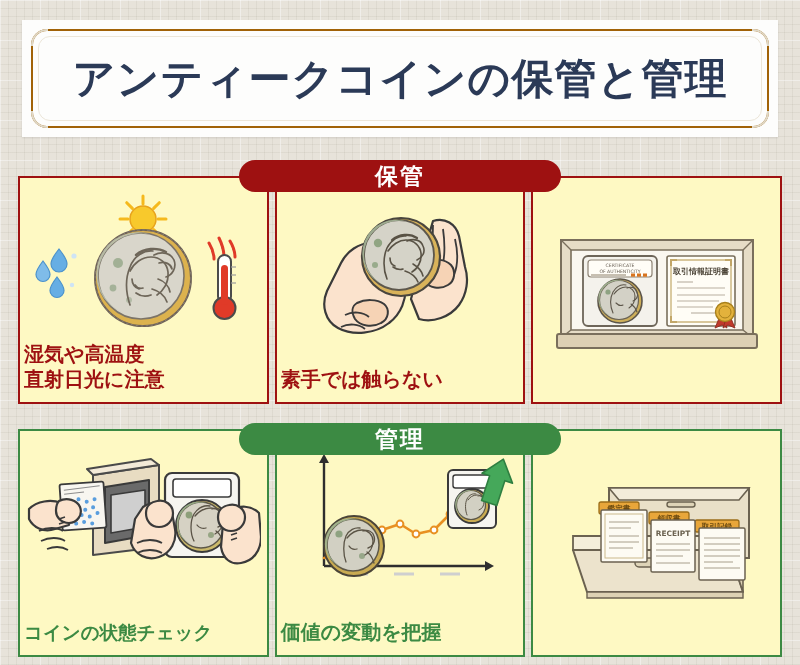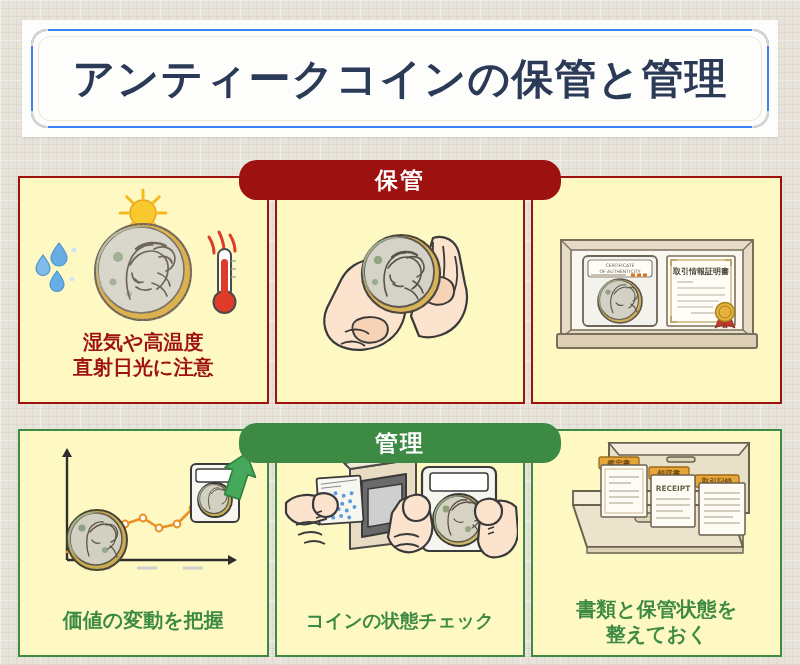--- a/index.html
+++ b/index.html
@@ -24,21 +24,21 @@
   .title-wrap {
     position: absolute;
     left: 22px; top: 20px;
     width: 756px; height: 117px;
     background: #fdfdfc;
     box-shadow: 0 1px 2px rgba(0,0,0,0.10);
     padding: 9px;
   }
   .title-frame {
     width: 100%; height: 100%;
-    border: 2px solid #3b82f6;
+    border: 2px solid #a16207;
     border-radius: 16px;
     display: flex; align-items: center; justify-content: center;
     position: relative;
   }
   .title-frame::before {
     content: "";
     position: absolute;
     left: 5px; right: 5px; top: 5px; bottom: 5px;
     border: 1px solid #ece6d9;
     border-radius: 12px;
@@ -65,21 +65,21 @@
     line-height: 1;
     z-index: 2;
     white-space: nowrap;
   }
 
   
   .banner {
     position: absolute;
     left: 50%;
     transform: translateX(-50%);
-    width: 322px; height: 40px;
+    width: 322px; height: 32px;
     border-radius: 18px;
     display: flex; align-items: center; justify-content: center;
     z-index: 12;
   }
   .banner-text {
     color: #ffffff;
     font-size: 23px;
     font-weight: bold;
     line-height: 1;
     letter-spacing: 2px;
@@ -113,26 +113,26 @@
   .art {
     width: 100%;
     flex: 1 1 auto;
     display: flex;
     align-items: center;
     justify-content: center;
     padding-top: 4px;
   }
   .caption {
     width: 100%;
-    text-align: center;
+    text-align: left;
     font-size: 20px;
     font-weight: bold;
     line-height: 1.24;
     color: #9e1111;
-    padding: 0 4px 22px;
+    padding: 0 4px 10px;
     white-space: pre-line;
   }
   .row2 .caption { color: #3c8a43; }
   .caption.small { font-size: 18.5px; }
 
   svg { display: block; }
 </style>
 </head>
 <body>
 
@@ -253,20 +253,21 @@
               <path d="M110 72 C113 74 117 75 120 74"></path>
               <path d="M124 46 C131 43 138 45 140 51 C143 57 139 63 134 65"></path>
               <path d="M130 69 C135 72 139 76 140 81"></path>
               <path d="M122 76 C128 78 133 82 135 87"></path>
             </g>
             <path d="M109 45 C116 39 127 38 134 43" fill="none" stroke="#595245" stroke-width="2.2" stroke-linecap="round"></path>
           </g>
         </g>
       </svg>
     </div>
+    <div class="caption">素手では触らない</div>
   </div>
 
   <div class="card">
     <div class="art">
       <svg width="228" height="132" viewBox="0 0 228 132">
         <g>
 
           <path d="M18 14 L210 14 L210 112 L18 112 Z" fill="#e6dcc6" stroke="#7a6f5c" stroke-width="2"></path>
           <path d="M28 24 L200 24 L200 104 L28 104 Z" fill="#faf7f0" stroke="#7a6f5c" stroke-width="1.6"></path>
           <path d="M18 112 L28 104 M210 112 L200 104 M18 14 L28 24 M210 14 L200 24" stroke="#7a6f5c" stroke-width="1.4" fill="none"></path>
@@ -320,85 +321,20 @@
       </svg>
     </div>
   </div>
 </div>
 
 <div class="banner manage">
   <span class="banner-text">管理</span>
 </div>
 
 <div class="row row2">
-
-  <div class="card">
-    <div class="art">
-      <svg width="236" height="140" viewBox="0 0 236 140">
-
-        <g>
-          <line x1="42" y1="18" x2="42" y2="124" stroke="#2e2e2e" stroke-width="2.4"></line>
-          <path d="M42 12 l-5 9 l10 0 Z" fill="#2e2e2e"></path>
-          <line x1="42" y1="124" x2="206" y2="124" stroke="#2e2e2e" stroke-width="2.4"></line>
-          <path d="M212 124 l-9 -5 l0 10 Z" fill="#2e2e2e"></path>
-
-          <polyline points="42,116 62,110 82,98 100,88 118,82 134,92 152,88 168,72 182,76 196,58 206,44" fill="none" stroke="#e89022" stroke-width="2.6" stroke-linejoin="round" stroke-linecap="round"></polyline>
-          <g fill="#ffffff" stroke="#e89022" stroke-width="2">
-            <circle cx="82" cy="98" r="3.4"></circle>
-            <circle cx="100" cy="88" r="3.4"></circle>
-            <circle cx="118" cy="82" r="3.4"></circle>
-            <circle cx="134" cy="92" r="3.4"></circle>
-            <circle cx="152" cy="88" r="3.4"></circle>
-            <circle cx="168" cy="72" r="3.4"></circle>
-            <circle cx="182" cy="76" r="3.4"></circle>
-          </g>
-          <rect x="193" y="41" width="7" height="7" fill="#e89022"></rect>
-
-          <g stroke="#cfcfcf" stroke-width="3">
-            <line x1="66" y1="132" x2="86" y2="132"></line>
-            <line x1="112" y1="132" x2="132" y2="132"></line>
-            <line x1="158" y1="132" x2="178" y2="132"></line>
-          </g>
-        </g>
-
-        <g>
-          <circle cx="72" cy="104" r="30" fill="#c9ab52" stroke="#4a4438" stroke-width="2"></circle>
-          <circle cx="71" cy="103" r="26" fill="#d2d0c3" stroke="#5e5848" stroke-width="1.5"></circle>
-          <path d="M45 103 a26 26 0 0 1 32 -25 a24 24 0 0 0 -18 47 a26 26 0 0 1 -14 -22Z" fill="#a3b894" opacity="0.85"></path>
-          <circle cx="57" cy="92" r="3.6" fill="#7d9670" opacity="0.8"></circle>
-          <circle cx="80" cy="114" r="3" fill="#7d9670" opacity="0.7"></circle>
-          <g fill="none" stroke="#5b5446" stroke-width="1.3" stroke-linecap="round">
-            <path d="M64 120 C61 112 61 101 64 94 C67 88 73 85 78 86"></path>
-            <path d="M65 96 C69 91 74 88 80 88 C86 88 91 93 91 99 C91 106 87 111 83 113"></path>
-            <path d="M67 104 C69 107 72 108 75 107"></path>
-            <path d="M81 89 C86 87 91 90 92 94 C94 100 90 105 86 106"></path>
-            <path d="M85 110 C89 113 91 117 92 121"></path>
-          </g>
-        </g>
-
-        <g>
-          <rect x="166" y="28" width="48" height="58" rx="5" fill="#f6f5f0" stroke="#3a3a3a" stroke-width="2"></rect>
-          <rect x="171" y="33" width="38" height="13" rx="2.5" fill="#ffffff" stroke="#3a3a3a" stroke-width="1.4"></rect>
-          <circle cx="190" cy="64" r="17" fill="#c9ab52" stroke="#3a3a3a" stroke-width="1.8"></circle>
-          <circle cx="189" cy="63" r="14.5" fill="#d2d0c3" stroke="#5e5848" stroke-width="1.2"></circle>
-          <path d="M174.5 63 a14.5 14.5 0 0 1 18 -14 a13.5 13.5 0 0 0 -10 27 a14.5 14.5 0 0 1 -8 -13Z" fill="#a3b894" opacity="0.85"></path>
-          <g fill="none" stroke="#5b5446" stroke-width="1" stroke-linecap="round">
-            <path d="M185 73 C183 68 183 61 185 57 C187 53 191 51 194 52"></path>
-            <path d="M186 58 C188 55 191 53 195 53 C199 53 202 56 202 60 C202 64 200 67 197 68"></path>
-            <path d="M196 54 C199 53 202 55 203 58"></path>
-          </g>
-        </g>
-
-        <g>
-          <path d="M206 62 L206 36 L198 36 L214 16 L230 36 L222 36 L222 62 Z" fill="#45a85a" stroke="#2f7f41" stroke-width="1.6" stroke-linejoin="round" transform="rotate(18 214 40)"></path>
-        </g>
-      </svg>
-    </div>
-    <div class="caption">価値の変動を把握</div>
-  </div>
 
   <div class="card">
     <div class="art">
       <svg width="236" height="140" viewBox="0 0 236 140">
 
         <g>
           <path d="M68 32 L134 22 L134 104 L68 112 Z" fill="#e8dcc2" stroke="#4a4a4a" stroke-width="2" stroke-linejoin="round"></path>
           <path d="M68 32 L134 22 L126 16 L62 26 Z" fill="#f3ead8" stroke="#4a4a4a" stroke-width="2" stroke-linejoin="round"></path>
           <path d="M80 44 L124 37 L124 92 L80 100 Z" fill="#6a6a6a" stroke="#3a3a3a" stroke-width="2" stroke-linejoin="round"></path>
           <path d="M86 52 L120 47 L120 84 L86 90 Z" fill="#cfcfcf" stroke="#3a3a3a" stroke-width="1.6" stroke-linejoin="round"></path>
@@ -466,20 +402,85 @@
             <line x1="206" y1="97" x2="212" y2="95"></line>
           </g>
         </g>
       </svg>
     </div>
     <div class="caption small">コインの状態チェック</div>
   </div>
 
   <div class="card">
     <div class="art">
+      <svg width="236" height="140" viewBox="0 0 236 140">
+
+        <g>
+          <line x1="42" y1="18" x2="42" y2="124" stroke="#2e2e2e" stroke-width="2.4"></line>
+          <path d="M42 12 l-5 9 l10 0 Z" fill="#2e2e2e"></path>
+          <line x1="42" y1="124" x2="206" y2="124" stroke="#2e2e2e" stroke-width="2.4"></line>
+          <path d="M212 124 l-9 -5 l0 10 Z" fill="#2e2e2e"></path>
+
+          <polyline points="42,116 62,110 82,98 100,88 118,82 134,92 152,88 168,72 182,76 196,58 206,44" fill="none" stroke="#e89022" stroke-width="2.6" stroke-linejoin="round" stroke-linecap="round"></polyline>
+          <g fill="#ffffff" stroke="#e89022" stroke-width="2">
+            <circle cx="82" cy="98" r="3.4"></circle>
+            <circle cx="100" cy="88" r="3.4"></circle>
+            <circle cx="118" cy="82" r="3.4"></circle>
+            <circle cx="134" cy="92" r="3.4"></circle>
+            <circle cx="152" cy="88" r="3.4"></circle>
+            <circle cx="168" cy="72" r="3.4"></circle>
+            <circle cx="182" cy="76" r="3.4"></circle>
+          </g>
+          <rect x="193" y="41" width="7" height="7" fill="#e89022"></rect>
+
+          <g stroke="#cfcfcf" stroke-width="3">
+            <line x1="66" y1="132" x2="86" y2="132"></line>
+            <line x1="112" y1="132" x2="132" y2="132"></line>
+            <line x1="158" y1="132" x2="178" y2="132"></line>
+          </g>
+        </g>
+
+        <g>
+          <circle cx="72" cy="104" r="30" fill="#c9ab52" stroke="#4a4438" stroke-width="2"></circle>
+          <circle cx="71" cy="103" r="26" fill="#d2d0c3" stroke="#5e5848" stroke-width="1.5"></circle>
+          <path d="M45 103 a26 26 0 0 1 32 -25 a24 24 0 0 0 -18 47 a26 26 0 0 1 -14 -22Z" fill="#a3b894" opacity="0.85"></path>
+          <circle cx="57" cy="92" r="3.6" fill="#7d9670" opacity="0.8"></circle>
+          <circle cx="80" cy="114" r="3" fill="#7d9670" opacity="0.7"></circle>
+          <g fill="none" stroke="#5b5446" stroke-width="1.3" stroke-linecap="round">
+            <path d="M64 120 C61 112 61 101 64 94 C67 88 73 85 78 86"></path>
+            <path d="M65 96 C69 91 74 88 80 88 C86 88 91 93 91 99 C91 106 87 111 83 113"></path>
+            <path d="M67 104 C69 107 72 108 75 107"></path>
+            <path d="M81 89 C86 87 91 90 92 94 C94 100 90 105 86 106"></path>
+            <path d="M85 110 C89 113 91 117 92 121"></path>
+          </g>
+        </g>
+
+        <g>
+          <rect x="166" y="28" width="48" height="58" rx="5" fill="#f6f5f0" stroke="#3a3a3a" stroke-width="2"></rect>
+          <rect x="171" y="33" width="38" height="13" rx="2.5" fill="#ffffff" stroke="#3a3a3a" stroke-width="1.4"></rect>
+          <circle cx="190" cy="64" r="17" fill="#c9ab52" stroke="#3a3a3a" stroke-width="1.8"></circle>
+          <circle cx="189" cy="63" r="14.5" fill="#d2d0c3" stroke="#5e5848" stroke-width="1.2"></circle>
+          <path d="M174.5 63 a14.5 14.5 0 0 1 18 -14 a13.5 13.5 0 0 0 -10 27 a14.5 14.5 0 0 1 -8 -13Z" fill="#a3b894" opacity="0.85"></path>
+          <g fill="none" stroke="#5b5446" stroke-width="1" stroke-linecap="round">
+            <path d="M185 73 C183 68 183 61 185 57 C187 53 191 51 194 52"></path>
+            <path d="M186 58 C188 55 191 53 195 53 C199 53 202 56 202 60 C202 64 200 67 197 68"></path>
+            <path d="M196 54 C199 53 202 55 203 58"></path>
+          </g>
+        </g>
+
+        <g>
+          <path d="M206 62 L206 36 L198 36 L214 16 L230 36 L222 36 L222 62 Z" fill="#45a85a" stroke="#2f7f41" stroke-width="1.6" stroke-linejoin="round" transform="rotate(18 214 40)"></path>
+        </g>
+      </svg>
+    </div>
+    <div class="caption">価値の変動を把握</div>
+  </div>
+
+  <div class="card">
+    <div class="art">
       <svg width="228" height="130" viewBox="0 0 228 130">
         <g>
 
           <path d="M66 8 L206 8 L206 78 L66 78 Z" fill="#e9e0c8" stroke="#6b6250" stroke-width="2"></path>
           <path d="M66 8 L206 8 L196 20 L76 20 Z" fill="#f3ecda" stroke="#6b6250" stroke-width="1.6"></path>
           <rect x="124" y="22" width="28" height="5" rx="2.5" fill="#ded4b8" stroke="#6b6250" stroke-width="1.4"></rect>
 
           <path d="M30 70 L186 70 L200 112 L44 112 Z" fill="#ece3cc" stroke="#6b6250" stroke-width="2" stroke-linejoin="round"></path>
           <path d="M30 70 L186 70 L186 56 L30 56 Z" fill="#f4eeda" stroke="#6b6250" stroke-width="1.8"></path>
           <rect x="92" y="78" width="38" height="9" rx="4" fill="#ded4b8" stroke="#6b6250" stroke-width="1.5"></rect>
@@ -518,16 +519,14 @@
             <line x1="161" y1="64" x2="197" y2="64"></line>
             <line x1="161" y1="70" x2="197" y2="70"></line>
             <line x1="161" y1="76" x2="197" y2="76"></line>
             <line x1="161" y1="82" x2="190" y2="82"></line>
             <line x1="161" y1="88" x2="197" y2="88"></line>
           </g>
         </g>
         <path d="M44 112 L200 112 L200 118 L44 118 Z" fill="#ddd2b4" stroke="#6b6250" stroke-width="1.4"></path>
       </svg>
     </div>
-    <div class="caption">書類と保管状態を
-整えておく</div>
   </div>
 </div>
 
 </body></html>

